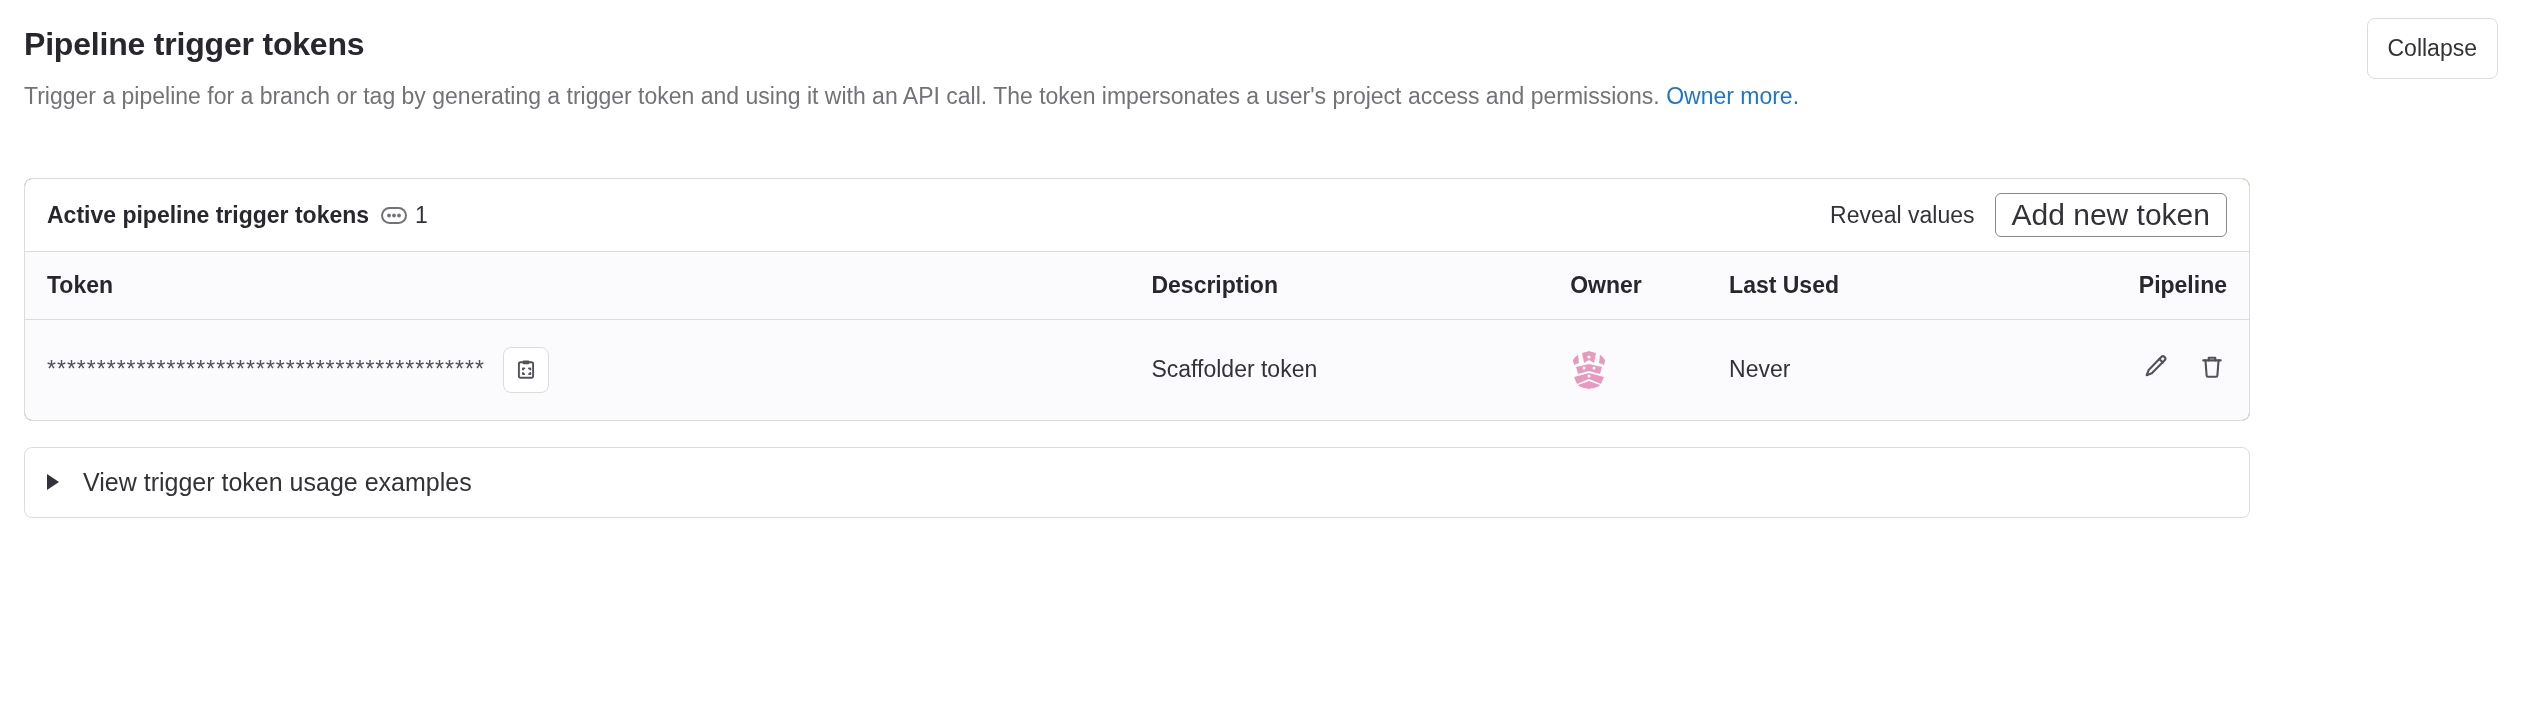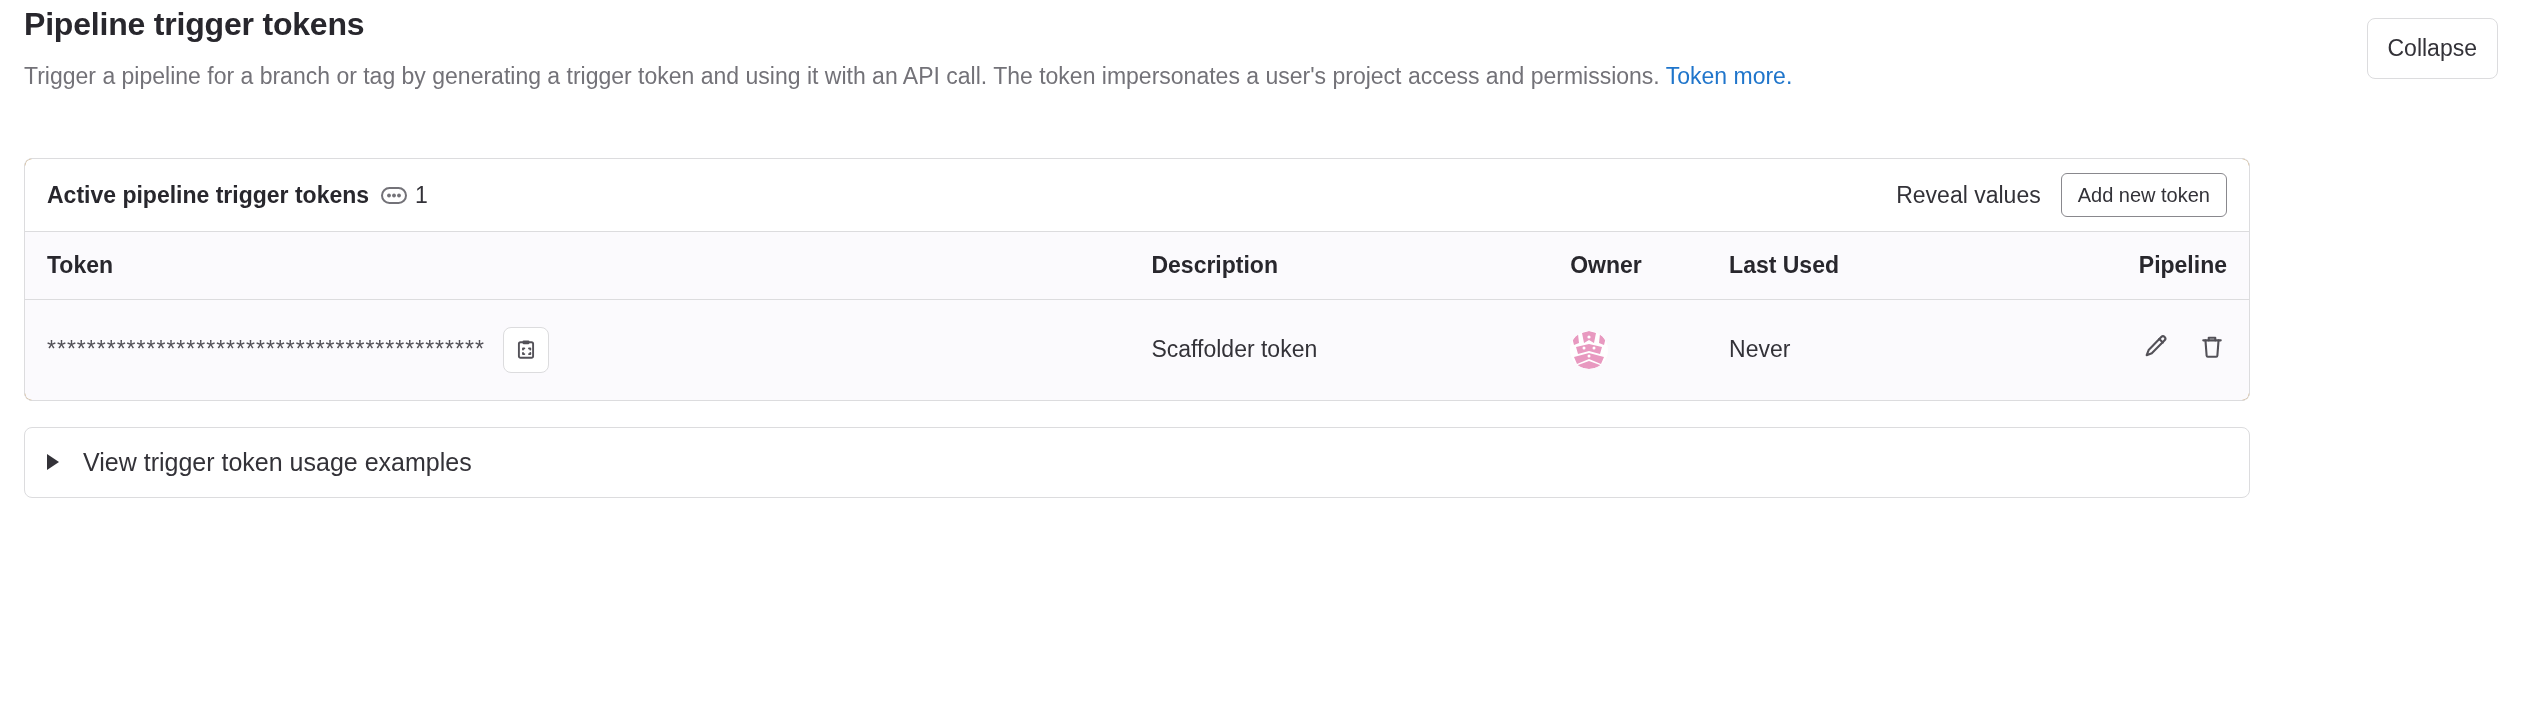--- a/index.html
+++ b/index.html
@@ -19,21 +19,21 @@
     position: relative;
     width: 2522px;
     height: 726px;
     box-sizing: border-box;
     padding: 0 24px;
   }
 
   
   .section-header {
     position: relative;
-    padding-top: 4px;
+    padding-top: 24px;
   }
   .page-title {
     font-size: 32px;
     line-height: 40px;
     font-weight: bold;
     color: #28272d;
     margin: 0;
     letter-spacing: -0.2px;
   }
   .page-desc {
@@ -130,21 +130,21 @@
     font-family: "Liberation Sans", sans-serif;
     line-height: 1;
   }
   .add-token-button {
     height: 44px;
     padding: 0 16px;
     box-sizing: border-box;
     display: inline-flex;
     align-items: center;
     justify-content: center;
-    font-size: 20px;
+    font-size: 30px;
     line-height: 1;
     color: #333238;
     background: #ffffff;
     border: 1px solid #89888d;
     border-radius: 6px;
     font-family: "Liberation Sans", sans-serif;
     cursor: pointer;
     white-space: nowrap;
   }
 
@@ -267,21 +267,21 @@
     line-height: 1;
   }
 </style>
 </head>
 <body>
 
 <div class="page">
 
   <div class="section-header">
     <h1 class="page-title">Pipeline trigger tokens</h1>
-    <p class="page-desc"><span>Trigger a pipeline for a branch or tag by generating a trigger token and using it with an API call. The token impersonates a user's project access and permissions. </span><a href="#">Token more.</a></p>
+    <p class="page-desc"><span>Trigger a pipeline for a branch or tag by generating a trigger token and using it with an API call. The token impersonates a user's project access and permissions. </span><a href="#">Owner more.</a></p>
     <button class="collapse-button">Collapse</button>
   </div>
 
   <div class="card">
 
     <div class="card-header">
       <div class="card-header-left">
         <span class="card-title">Active pipeline trigger tokens</span>
         <span class="badge-group">
           <span class="token-pill-icon">

